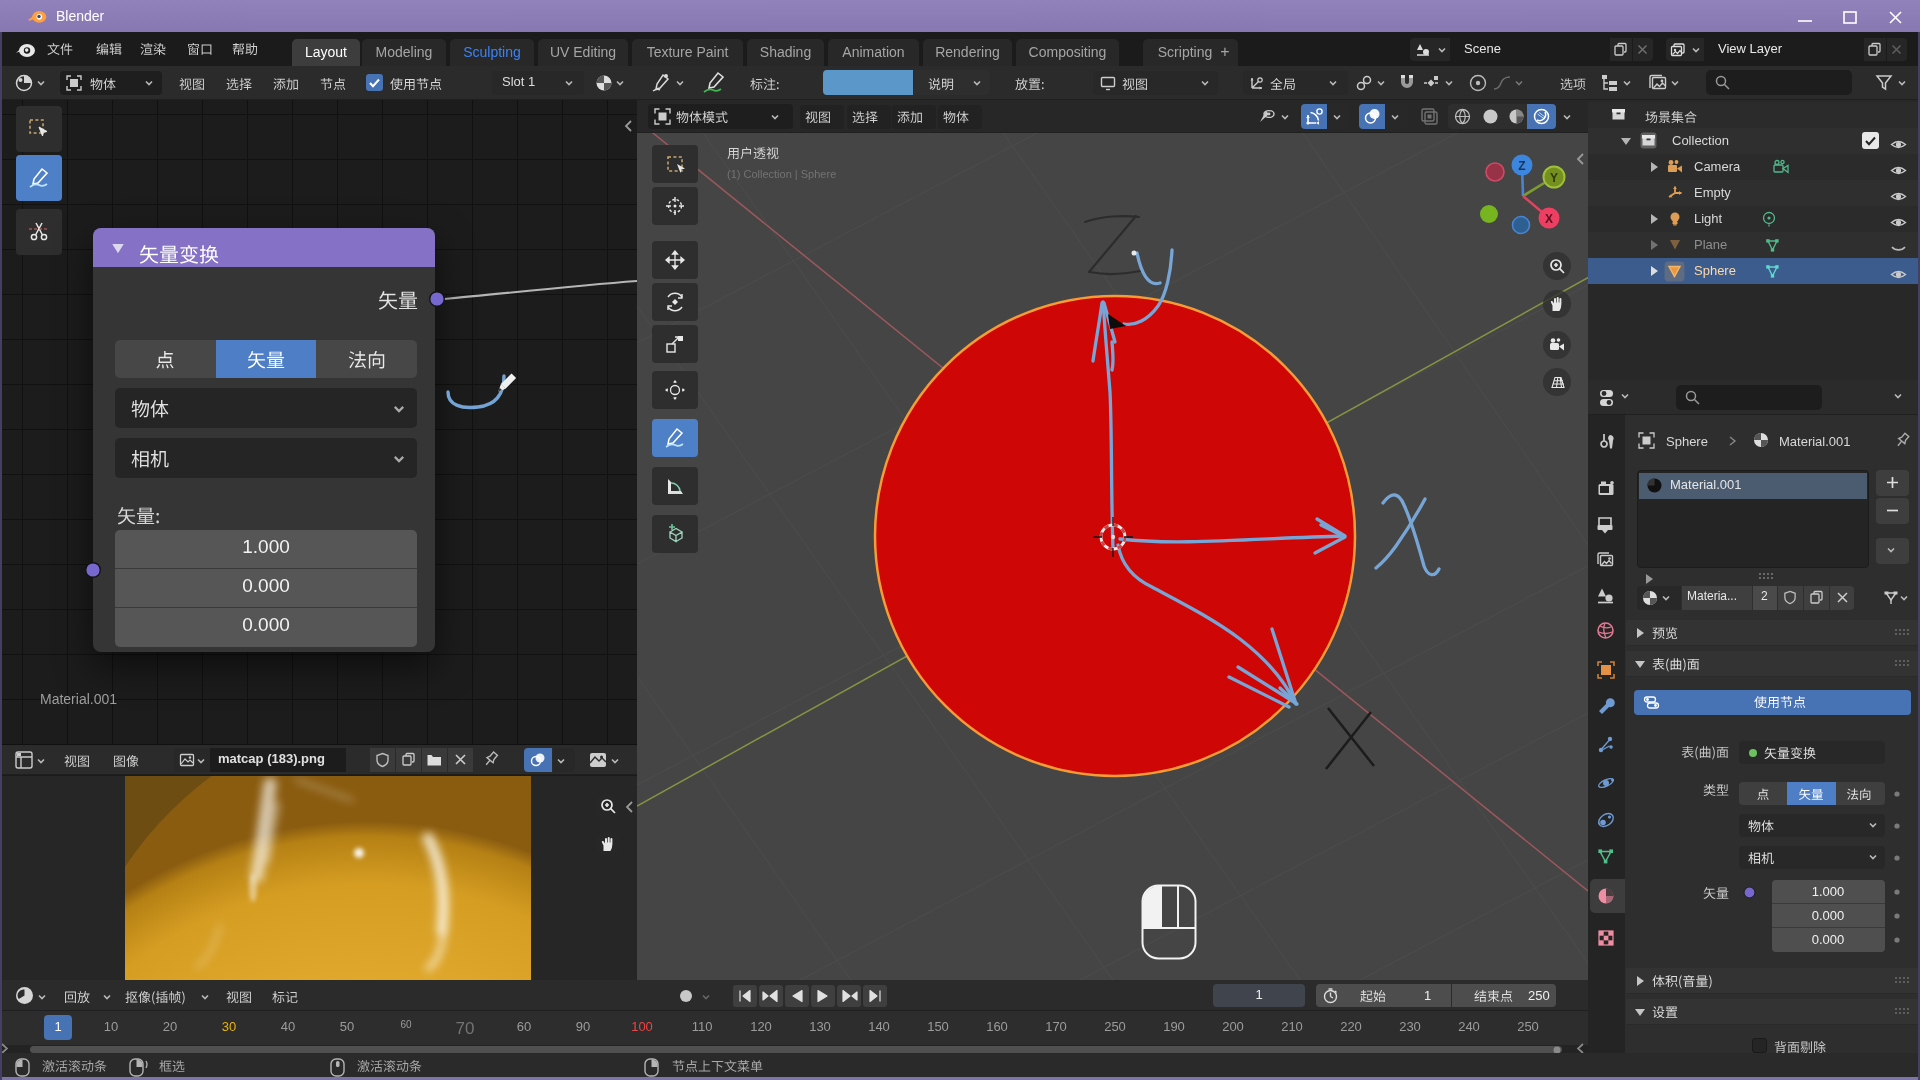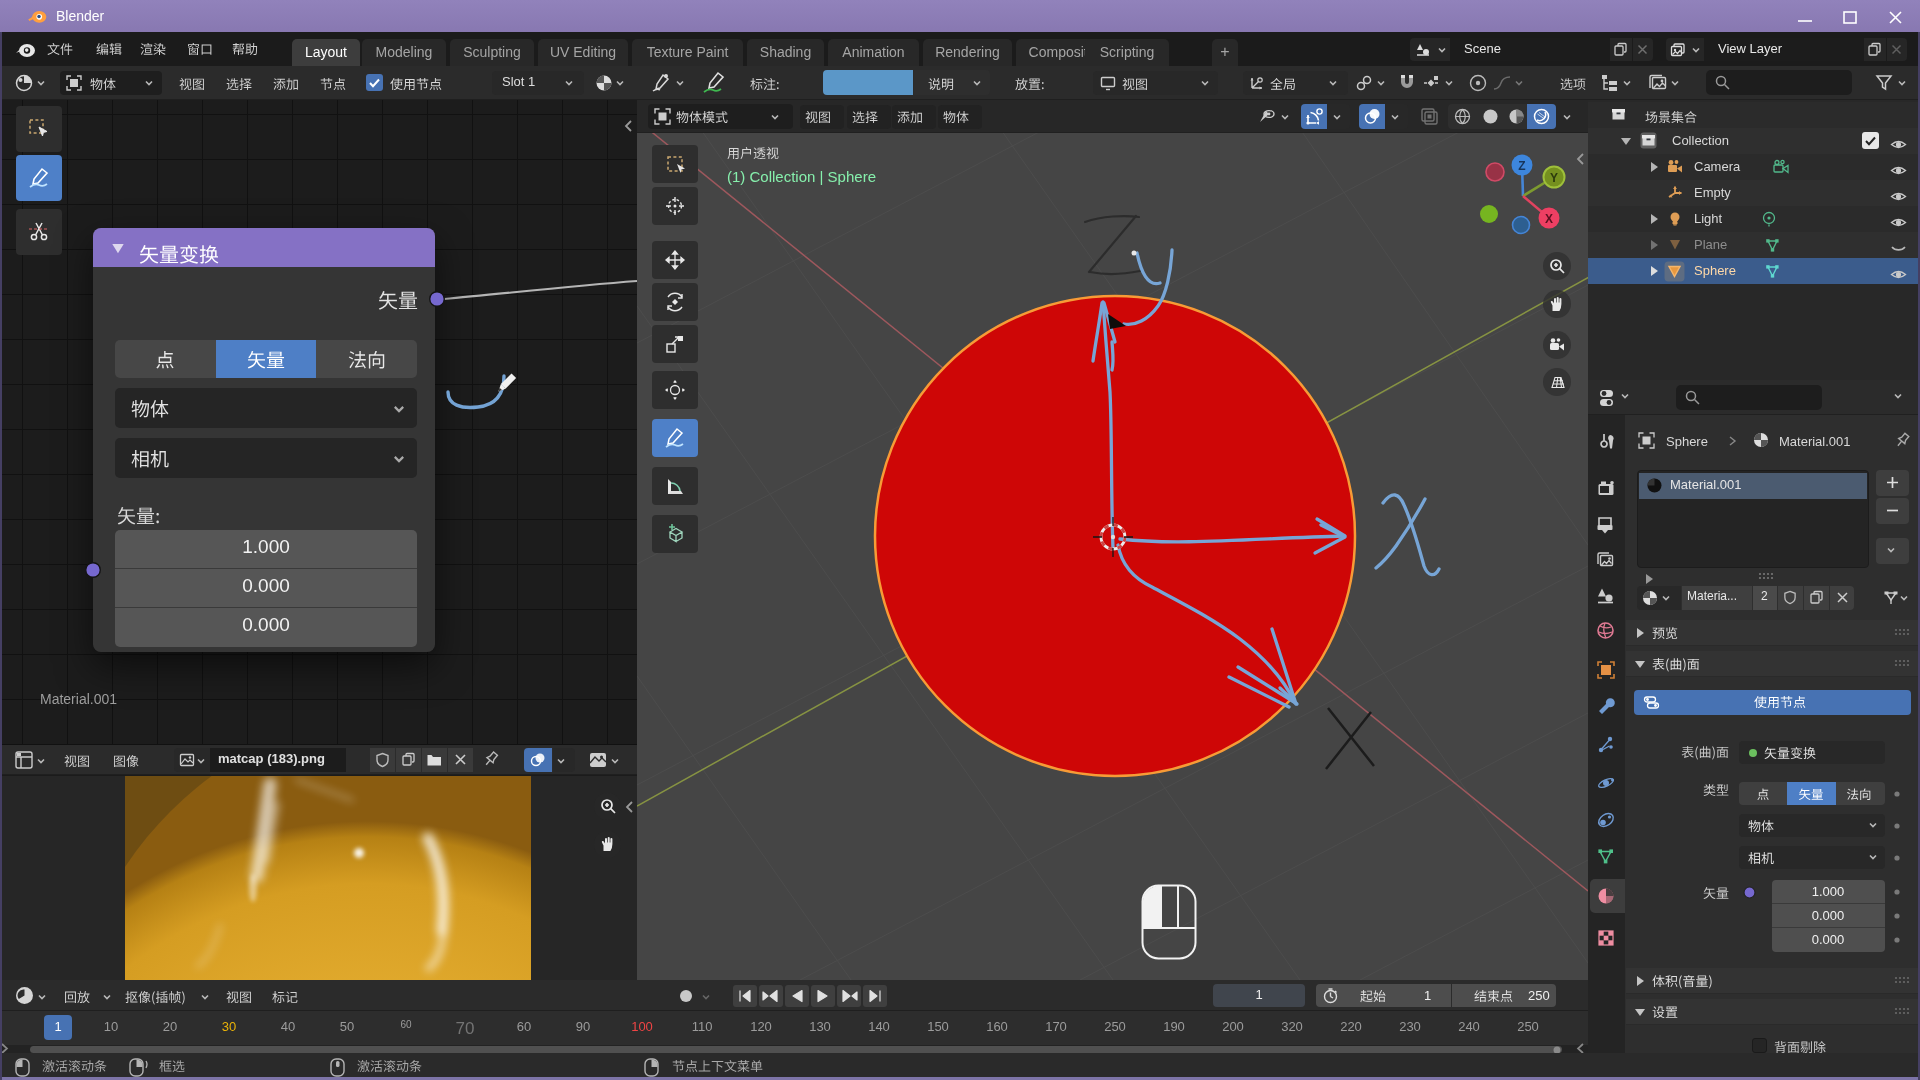--- a/index.html
+++ b/index.html
@@ -22,28 +22,28 @@
     </svg>
     <div style="position:absolute;left:0px;top:32px;width:1920px;height:34px;background:#1b1b1b;"></div>
     <svg style="position:absolute;left:14px;top:40px" width="26" height="19" viewBox="0 0 26 19">
 <ellipse cx="13" cy="10.5" rx="8" ry="6.5" fill="#e8e8e8"></ellipse>
       <circle cx="13" cy="10.5" r="3.2" fill="#1b1b1b"></circle>
       <circle cx="12.7" cy="10.1" r="1.8" fill="#e8e8e8"></circle>
 <path d="M2,13 L9,6.5 L12.5,5 L6.5,11 Z" fill="#e8e8e8"></path>
     </svg>
     <div style="position:absolute;left:292px;top:39px;width:68px;height:27px;background:#3d3d3d;border-radius:5px 5px 0 0;color:#ffffff;font-size:14px;text-align:center;line-height:26px">Layout</div>
     <div style="position:absolute;left:362px;top:39px;width:84px;height:27px;background:#282828;border-radius:5px 5px 0 0;color:#a5a5a5;font-size:14px;text-align:center;line-height:26px">Modeling</div>
-    <div style="position:absolute;left:450px;top:39px;width:84px;height:27px;background:#282828;border-radius:5px 5px 0 0;color:#a3a3a3;font-size:14px;text-align:center;line-height:26px">Sculpting</div>
+    <div style="position:absolute;left:450px;top:39px;width:84px;height:27px;background:#282828;border-radius:5px 5px 0 0;color:#3b82f6;font-size:14px;text-align:center;line-height:26px">Sculpting</div>
     <div style="position:absolute;left:538px;top:39px;width:90px;height:27px;background:#282828;border-radius:5px 5px 0 0;color:#a5a5a5;font-size:14px;text-align:center;line-height:26px">UV Editing</div>
     <div style="position:absolute;left:632px;top:39px;width:111px;height:27px;background:#282828;border-radius:5px 5px 0 0;color:#a5a5a5;font-size:14px;text-align:center;line-height:26px">Texture Paint</div>
     <div style="position:absolute;left:747px;top:39px;width:77px;height:27px;background:#282828;border-radius:5px 5px 0 0;color:#a5a5a5;font-size:14px;text-align:center;line-height:26px">Shading</div>
     <div style="position:absolute;left:828px;top:39px;width:91px;height:27px;background:#282828;border-radius:5px 5px 0 0;color:#a5a5a5;font-size:14px;text-align:center;line-height:26px">Animation</div>
     <div style="position:absolute;left:923px;top:39px;width:89px;height:27px;background:#282828;border-radius:5px 5px 0 0;color:#a5a5a5;font-size:14px;text-align:center;line-height:26px">Rendering</div>
     <div style="position:absolute;left:1016px;top:39px;width:103px;height:27px;background:#282828;border-radius:5px 5px 0 0;color:#a5a5a5;font-size:14px;text-align:center;line-height:26px">Compositing</div>
-    <div style="position:absolute;left:1085px;top:39px;width:84px;height:27px;background:#282828;border-radius:5px 5px 0 0;color:#a5a5a5;font-size:14px;text-align:center;line-height:26px">Scripting</div>
+    <div style="position:absolute;left:1143px;top:39px;width:84px;height:27px;background:#282828;border-radius:5px 5px 0 0;color:#a5a5a5;font-size:14px;text-align:center;line-height:26px">Scripting</div>
     <div style="position:absolute;left:1212px;top:39px;width:26px;height:27px;background:#282828;border-radius:5px 5px 0 0;color:#a5a5a5;font-size:16px;text-align:center;line-height:25px">+</div>
     <div style="position:absolute;left:1410px;top:38px;width:40px;height:23px;background:#262626;border-radius:4px 0 0 4px"></div>
     <svg style="position:absolute;left:1415px;top:42px" width="16" height="16" viewBox="0 0 16 16">
       <path d="M5,2 l3,6 h-6 z" fill="#ddd"></path>
       <circle cx="11" cy="10" r="3" fill="#ddd"></circle>
       <path d="M2,13 h12" stroke="#ddd" stroke-width="1.5"></path>
     </svg>
     <svg style="position:absolute;left:1437px;top:45px" width="10" height="10" viewBox="0 0 10 10">
       <path d="M2,3.5 L5,6.5 L8,3.5" stroke="#b9b9b9" stroke-width="1.6" fill="none"></path>
     </svg>
@@ -485,21 +485,21 @@
       <path d="M9.5,9.5 L16.5,9.5 A7,7 0 0 0 9.5,2.5 Z" fill="#888"></path>
     </svg>
     <svg style="position:absolute;left:1532px;top:107px" width="19" height="19" viewBox="0 0 19 19">
       <circle cx="9.5" cy="9.5" r="7" fill="none" stroke="#fff" stroke-width="1.5"></circle>
       <path d="M5,13 a6,6 0 0 0 8,-8" stroke="#fff" stroke-width="1.5" fill="none"></path>
       <path d="M5.5,7 l7,5 M7,5.5 l6,4.5" stroke="#fff" stroke-width="1" opacity="0.7"></path>
     </svg>
     <svg style="position:absolute;left:1562px;top:112px" width="10" height="10" viewBox="0 0 10 10">
       <path d="M2,3.5 L5,6.5 L8,3.5" stroke="#b9b9b9" stroke-width="1.6" fill="none"></path>
     </svg>
-    <div style="position:absolute;left:727px;top:168px;font-size:15px;color:#86efac;font-weight:400;white-space:nowrap">(1) Collection | Sphere</div>
+    <div style="position:absolute;left:727px;top:168px;font-size:11px;color:#737373;font-weight:400;white-space:nowrap">(1) Collection | Sphere</div>
     <div style="position:absolute;left:652px;top:145px;width:46px;height:38px;background:#2e2e2e;border-radius:4px"></div>
     <svg style="position:absolute;left:664px;top:153px" width="22" height="22" viewBox="0 0 22 22">
       <rect x="4" y="4" width="14" height="14" fill="none" stroke="#caa870" stroke-width="1.5" stroke-dasharray="3,2.4"></rect>
       <path d="M13,11 l8,4.5 -3.6,0.9 -0.9,3.6 Z" fill="#e8e8e8"></path>
     </svg>
     <div style="position:absolute;left:652px;top:187px;width:46px;height:38px;background:#2e2e2e;border-radius:4px"></div>
     <svg style="position:absolute;left:664px;top:195px" width="22" height="22" viewBox="0 0 22 22">
       <circle cx="11" cy="11" r="6.5" fill="none" stroke="#e8e8e8" stroke-width="1.4" stroke-dasharray="2.5,2"></circle>
       <path d="M11,2 v5 M11,15 v5 M2,11 h5 M15,11 h5" stroke="#e8e8e8" stroke-width="1.4"></path>
       <circle cx="11" cy="11" r="1.5" fill="#e8e8e8"></circle>
@@ -1062,21 +1062,21 @@
     <div style="position:absolute;left:702px;top:1019px;transform:translateX(-50%);font-size:13px;color:#9b9b9b;font-weight:400;white-space:nowrap">110</div>
     <div style="position:absolute;left:761px;top:1019px;transform:translateX(-50%);font-size:13px;color:#9b9b9b;font-weight:400;white-space:nowrap">120</div>
     <div style="position:absolute;left:820px;top:1019px;transform:translateX(-50%);font-size:13px;color:#9b9b9b;font-weight:400;white-space:nowrap">130</div>
     <div style="position:absolute;left:879px;top:1019px;transform:translateX(-50%);font-size:13px;color:#9b9b9b;font-weight:400;white-space:nowrap">140</div>
     <div style="position:absolute;left:938px;top:1019px;transform:translateX(-50%);font-size:13px;color:#9b9b9b;font-weight:400;white-space:nowrap">150</div>
     <div style="position:absolute;left:997px;top:1019px;transform:translateX(-50%);font-size:13px;color:#9b9b9b;font-weight:400;white-space:nowrap">160</div>
     <div style="position:absolute;left:1056px;top:1019px;transform:translateX(-50%);font-size:13px;color:#9b9b9b;font-weight:400;white-space:nowrap">170</div>
     <div style="position:absolute;left:1115px;top:1019px;transform:translateX(-50%);font-size:13px;color:#9b9b9b;font-weight:400;white-space:nowrap">250</div>
     <div style="position:absolute;left:1174px;top:1019px;transform:translateX(-50%);font-size:13px;color:#9b9b9b;font-weight:400;white-space:nowrap">190</div>
     <div style="position:absolute;left:1233px;top:1019px;transform:translateX(-50%);font-size:13px;color:#9b9b9b;font-weight:400;white-space:nowrap">200</div>
-    <div style="position:absolute;left:1292px;top:1019px;transform:translateX(-50%);font-size:13px;color:#9b9b9b;font-weight:400;white-space:nowrap">320</div>
+    <div style="position:absolute;left:1292px;top:1019px;transform:translateX(-50%);font-size:13px;color:#9b9b9b;font-weight:400;white-space:nowrap">210</div>
     <div style="position:absolute;left:1351px;top:1019px;transform:translateX(-50%);font-size:13px;color:#9b9b9b;font-weight:400;white-space:nowrap">220</div>
     <div style="position:absolute;left:1410px;top:1019px;transform:translateX(-50%);font-size:13px;color:#9b9b9b;font-weight:400;white-space:nowrap">230</div>
     <div style="position:absolute;left:1469px;top:1019px;transform:translateX(-50%);font-size:13px;color:#9b9b9b;font-weight:400;white-space:nowrap">240</div>
     <div style="position:absolute;left:1528px;top:1019px;transform:translateX(-50%);font-size:13px;color:#9b9b9b;font-weight:400;white-space:nowrap">250</div>
     <div style="position:absolute;left:44px;top:1015px;width:28px;height:25px;background:#4772b3;border-radius:4px"></div>
     <div style="position:absolute;left:58px;top:1019px;transform:translateX(-50%);font-size:13px;color:#ffffff;font-weight:400;white-space:nowrap">1</div>
     <div style="position:absolute;left:0px;top:1045px;width:1588px;height:8px;background:#232323;"></div>
     <div style="position:absolute;left:30px;top:1046px;width:1532px;height:7px;background:#505050;border-radius:4px"></div>
     <svg style="position:absolute;left:1552px;top:1045px" width="10" height="10">
       <circle cx="5" cy="5" r="3.5" fill="#8a8a8a"></circle>

